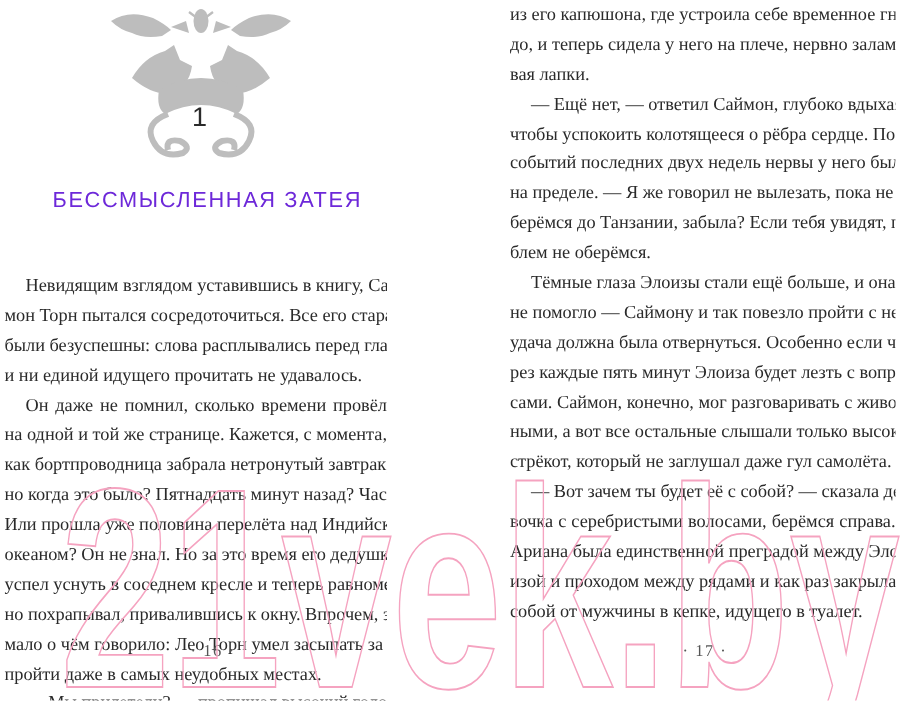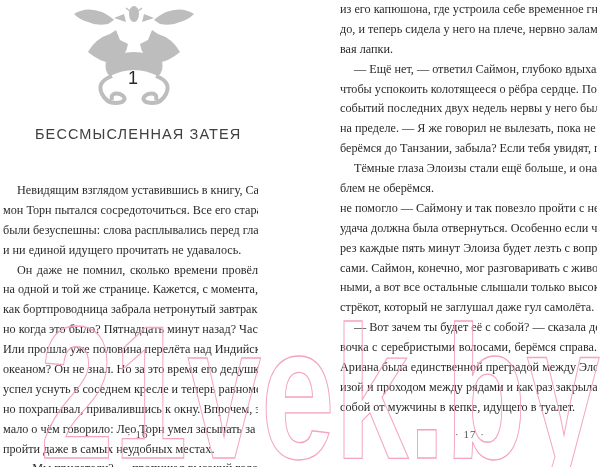--- a/index.html
+++ b/index.html
@@ -6,21 +6,21 @@
   body { width: 600px; height: 467px; position: relative; overflow: hidden;
          font-family: "DejaVu Serif", "Liberation Serif", serif; color: #2a2a2a; }
   .page { position: absolute; top: 0; height: 467px; }
   .page-left { left: 0; width: 300px; }
   .page-right { left: 300px; width: 300px; }
   .emblem { position: absolute; left: 66px; top: 2px; width: 136px; height: 110px; }
   .chapter-num { position: absolute; left: 118px; top: 68px; width: 30px; text-align: center;
                  font-family: "Liberation Sans", sans-serif; font-size: 18px; color: #2a2a2a; }
   .chapter-title { position: absolute; left: 35px; top: 126px; width: 200px;
                    font-family: "Liberation Sans", sans-serif; font-size: 14.5px;
-                   letter-spacing: 1.1px; color: #404040; white-space: nowrap; }
+                   letter-spacing: 1.1px; color: #6d28d9; white-space: nowrap; }
   .body { position: absolute; }
   .left-body { left: 3px; top: 181px; width: 255px; }
   .right-body { left: 40px; top: 0px; width: 257px; }
   .line { height: 19.9px; line-height: 19.9px; font-size: 12.2px;
           font-family: "Liberation Serif", serif; white-space: nowrap;
           text-align: justify; text-align-last: justify; overflow: hidden; color: #2a2a2a; }
   .line.last { text-align-last: left; }
   .line.indent { padding-left: 14px; }
   .folio { position: absolute; top: 428px; font-size: 11px; font-family: "Liberation Serif", serif;
            color: #555; width: 60px; text-align: center; letter-spacing: 1px; }
@@ -79,22 +79,22 @@
 <div class="page page-right">
   <div class="body right-body" id="right-body">
       <div class="line">из его капюшона, где устроила себе временное гнез-</div>
       <div class="line">до, и теперь сидела у него на плече, нервно заламы-</div>
       <div class="line last">вая лапки.</div>
       <div class="line indent">— Ещё нет, — ответил Саймон, глубоко вдыхая,</div>
       <div class="line">чтобы успокоить колотящееся о рёбра сердце. После</div>
       <div class="line">событий последних двух недель нервы у него были</div>
       <div class="line">на пределе. — Я же говорил не вылезать, пока не до-</div>
       <div class="line">берёмся до Танзании, забыла? Если тебя увидят, про-</div>
+      <div class="line last">блем не оберёмся.</div>
       <div class="line indent">Тёмные глаза Элоизы стали ещё больше, и она</div>
-      <div class="line last">блем не оберёмся.</div>
       <div class="line">не помогло — Саймону и так повезло пройти с ней</div>
       <div class="line">удача должна была отвернуться. Особенно если че-</div>
       <div class="line">рез каждые пять минут Элоиза будет лезть с вопро-</div>
       <div class="line">сами. Саймон, конечно, мог разговаривать с живот-</div>
       <div class="line">ными, а вот все остальные слышали только высокий</div>
       <div class="line last">стрёкот, который не заглушал даже гул самолёта.</div>
       <div class="line indent">— Вот зачем ты будет её с собой? — сказала де-</div>
       <div class="line">вочка с серебристыми волосами, берёмся справа.</div>
       <div class="line">Ариана была единственной преградой между Эло-</div>
       <div class="line">изой и проходом между рядами и как раз закрыла её</div>

